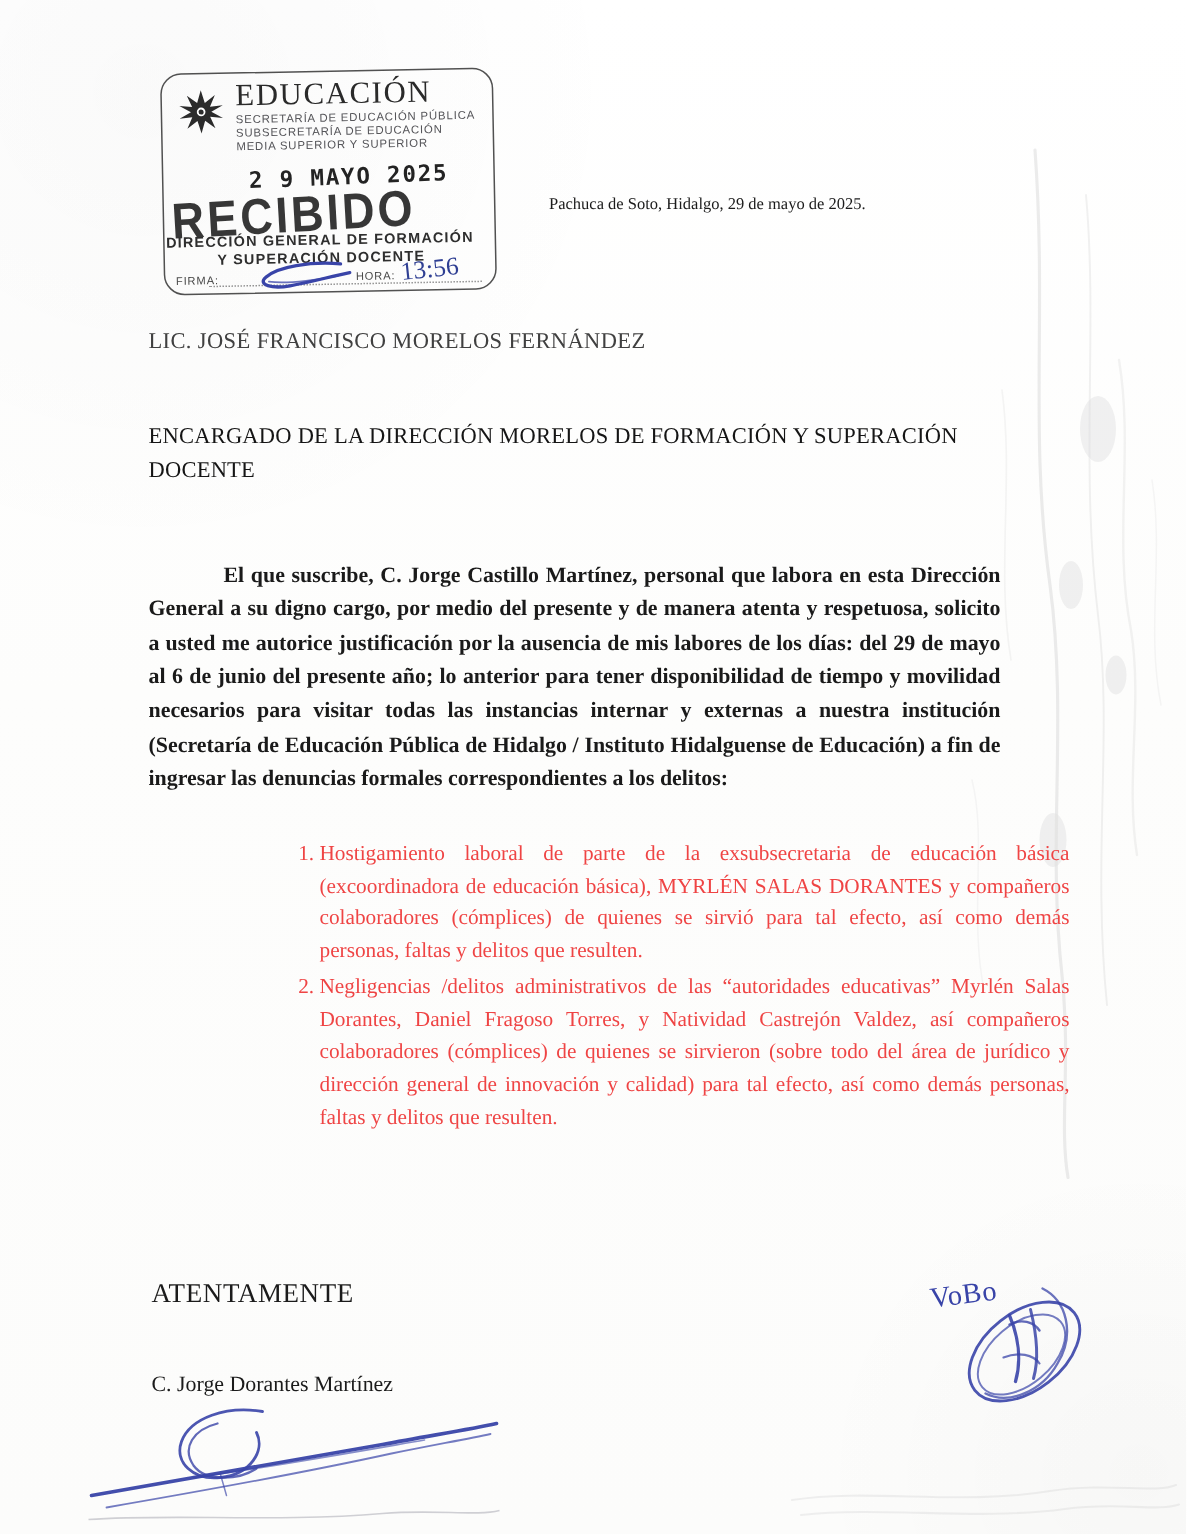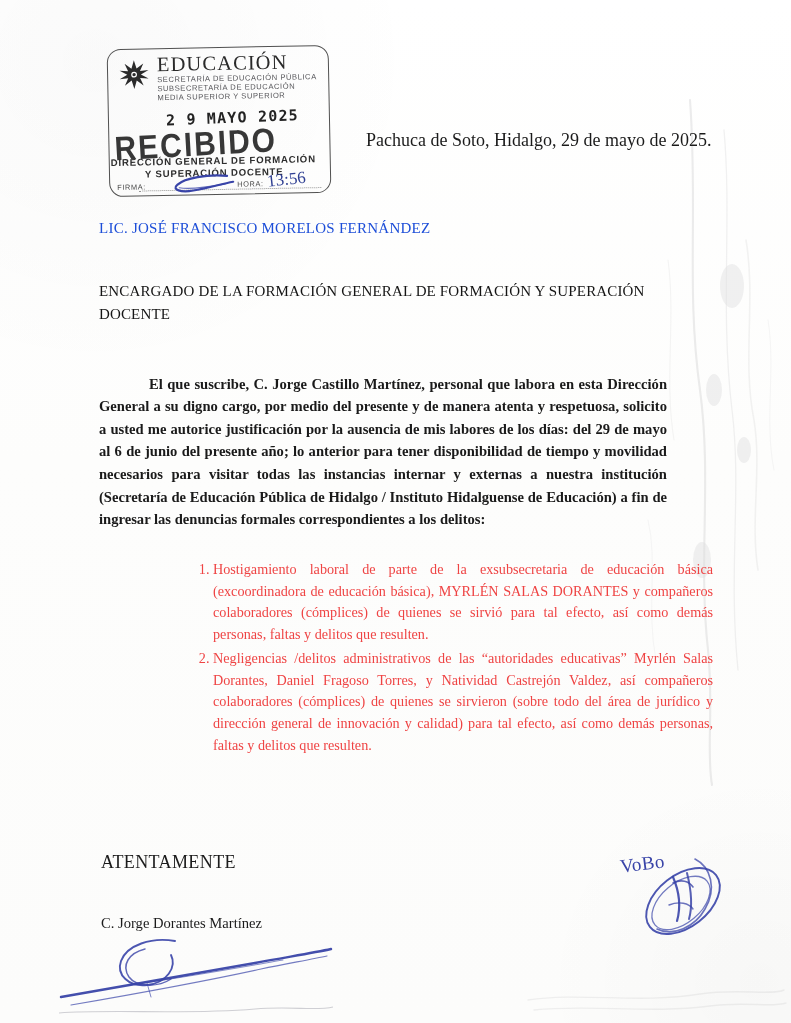--- a/index.html
+++ b/index.html
@@ -173,30 +173,30 @@
     top: 126px;
     width: 70px;
     height: 22px;
   }
 
   
   #date-line {
     position: absolute;
     left: 366px;
     top: 130px;
-    font-size: 18px;
+    font-size: 11px;
     color: #1b1b1b;
   }
   #addressee-name {
     position: absolute;
     left: 99px;
     top: 220px;
     font-size: 15px;
     letter-spacing: 0.25px;
-    color: #1d4ed8;
+    color: #404040;
   }
   #addressee-role {
     position: absolute;
     left: 99px;
     top: 280px;
     width: 556px;
     font-size: 15px;
     line-height: 1.52;
     letter-spacing: 0.15px;
     color: #151515;
@@ -338,21 +338,21 @@
       </svg>
 
       <div id="stamp-hora-value">13:56</div>
     </div>
   </div>
 
   <div id="date-line">Pachuca de Soto, Hidalgo, 29 de mayo de 2025.</div>
 
   <div id="addressee-name">LIC. JOSÉ FRANCISCO MORELOS FERNÁNDEZ</div>
 
-  <div id="addressee-role">ENCARGADO DE LA FORMACIÓN GENERAL DE FORMACIÓN Y SUPERACIÓN DOCENTE</div>
+  <div id="addressee-role">ENCARGADO DE LA DIRECCIÓN MORELOS DE FORMACIÓN Y SUPERACIÓN DOCENTE</div>
 
   <p class="body-para" id="para-main">El que suscribe, C. Jorge Castillo Martínez, personal que labora en esta Dirección General a su digno cargo, por medio del presente y de manera atenta y respetuosa, solicito a usted me autorice justificación por la ausencia de mis labores de los días: del 29 de mayo al 6 de junio del presente año; lo anterior para tener disponibilidad de tiempo y movilidad necesarios para visitar todas las instancias internar y externas a nuestra institución (Secretaría de Educación Pública de Hidalgo / Instituto Hidalguense de Educación) a fin de ingresar las denuncias formales correspondientes a los delitos:</p>
 
   <ol id="delitos-list">
     <li>Hostigamiento laboral de parte de la exsubsecretaria de educación básica (excoordinadora de educación básica), MYRLÉN SALAS DORANTES y compañeros colaboradores (cómplices) de quienes se sirvió  para tal efecto, así como demás personas, faltas y delitos que resulten.</li>
     <li>Negligencias /delitos administrativos de las “autoridades educativas” Myrlén Salas Dorantes, Daniel Fragoso Torres, y Natividad Castrejón Valdez,  así compañeros colaboradores (cómplices) de quienes se sirvieron (sobre todo del área de jurídico y dirección general de innovación y calidad) para tal efecto, así como demás personas, faltas y delitos que resulten.</li>
   </ol>
 
 
   <div id="closing-label">ATENTAMENTE</div>

